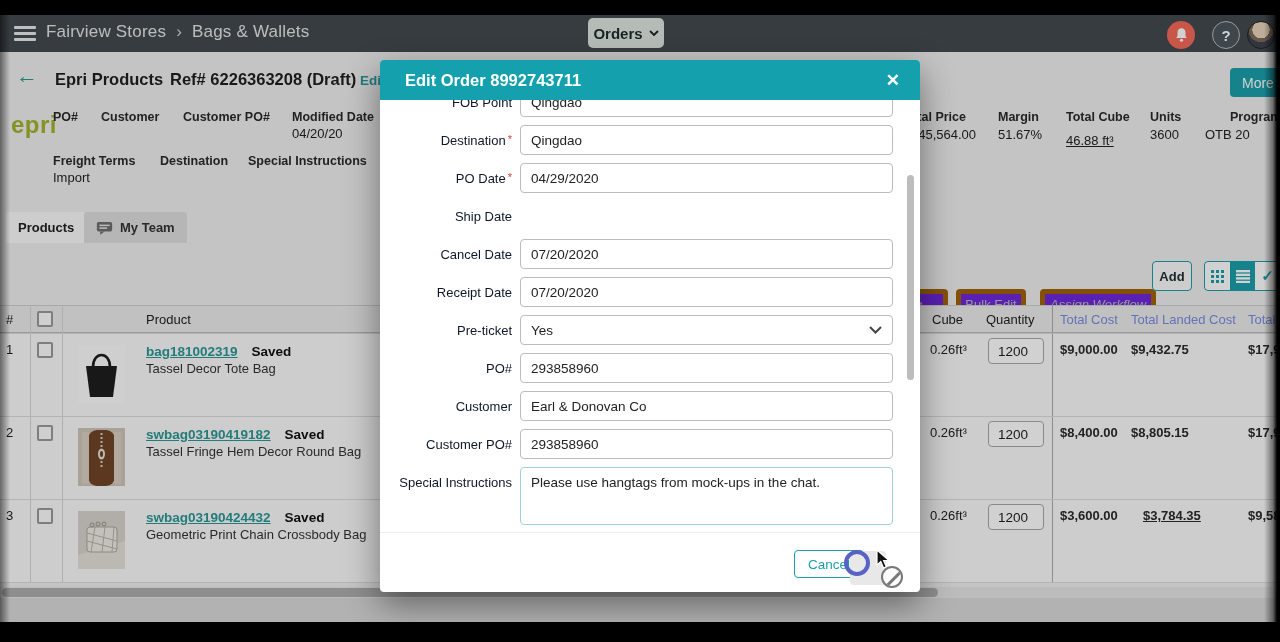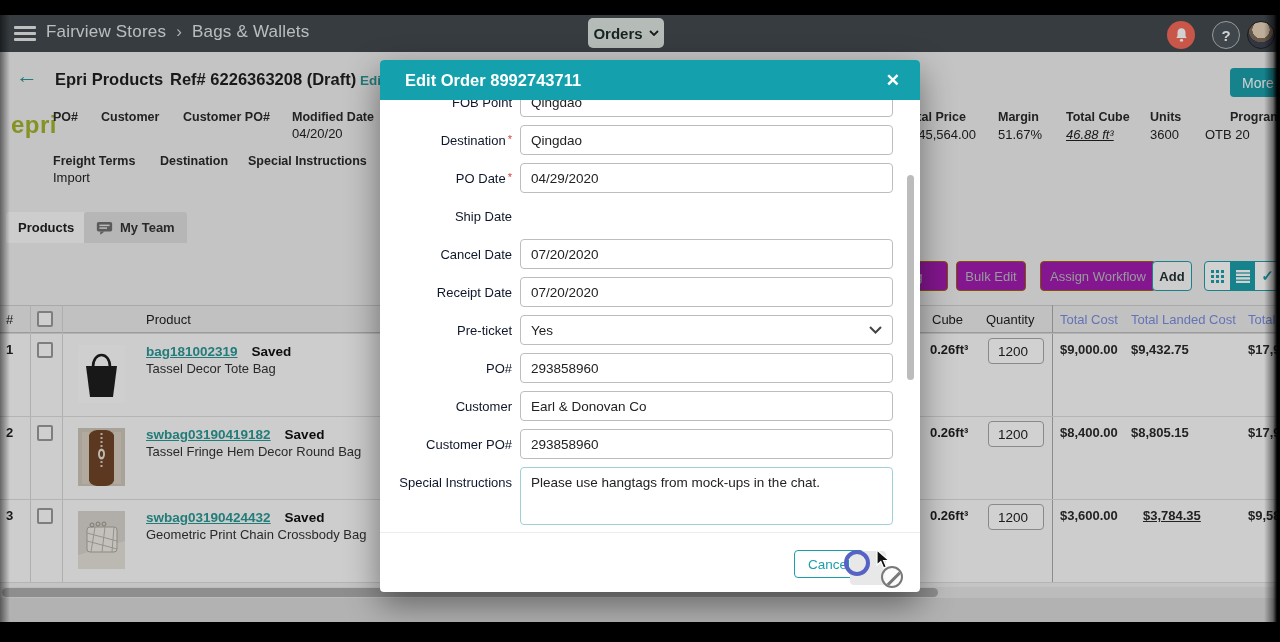--- a/index.html
+++ b/index.html
@@ -33,36 +33,36 @@
   .stat-val{font-size:13px;color:#222;white-space:nowrap;}
   .u{text-decoration:underline;}
   
   .tab{position:absolute;top:197px;height:31px;display:flex;align-items:center;gap:7px;padding:0 12px;
     font-size:13px;font-weight:bold;color:#222;border-radius:3px 3px 0 0;cursor:pointer;}
   .tab.active{background:#fafafa;left:6px;}
   .tab.idle{background:#dedede;left:84px;color:#333;}
   
   .tbtn{position:absolute;top:246px;height:30px;border-radius:4px;display:flex;align-items:center;justify-content:center;
     font-size:13px;padding:0 12px;cursor:pointer;white-space:nowrap;}
-  .tbtn.disabled{background:#a21caf;border:1px solid #a16207;color:#b7bfbf;cursor:default;}
+  .tbtn.disabled{background:#6d28d9;border:5px solid #a16207;color:#b7bfbf;cursor:default;margin-top:28px;}
   .tbtn.primary{background:#fbfbfb;border:1.5px solid #1a9fab;color:#233333;font-weight:bold;}
   .seg{position:absolute;left:1204px;top:246px;height:30px;border:1.5px solid #1a9fab;border-radius:4px;background:#fff;
     display:flex;align-items:stretch;overflow:hidden;}
   .seg .cell{width:25px;display:flex;align-items:center;justify-content:center;cursor:pointer;}
   .seg .cell.on{background:#1a9fab;}
   .seg .check{color:#1a9fab;font-weight:bold;font-size:15px;}
   
   .thead{position:absolute;left:0;top:290px;width:1280px;height:28px;background:#ececec;border-top:1px solid #cfcfcf;border-bottom:1px solid #bdbdbd;}
   .rows-bg{position:absolute;left:0;top:318px;width:1280px;height:249px;background:#fafafa;}
   .rowline{position:absolute;left:0;width:1280px;height:1px;background:#dcdcdc;}
   .vline{position:absolute;top:290px;height:277px;width:1px;background:#d6d6d6;}
   .vline.frozen{background:#ababab;}
   .th{position:absolute;font-size:13px;font-weight:normal;color:#222;white-space:nowrap;}
   .th.blue{color:#7b8ce0;}
-  .cell-txt{position:absolute;font-size:13px;color:#222;white-space:nowrap;font-weight:bold;}
+  .cell-txt{position:absolute;font-size:13px;color:#222;white-space:nowrap;}
   .money{font-weight:bold;color:#2b2b2b;}
   .cbox{position:absolute;width:16px;height:16px;border:2px solid #9a9a9a;border-radius:2px;background:#fdfdfd;cursor:pointer;}
   .sku{font-size:13.5px;font-weight:bold;color:#2a9895;text-decoration:underline;cursor:pointer;}
   .saved{font-size:13.5px;font-weight:bold;color:#111;margin-left:14px;}
   .desc{position:absolute;font-size:13px;color:#333;white-space:nowrap;}
   .pimg{position:absolute;width:47px;height:58px;background:#fff;overflow:hidden;}
   .qty{position:absolute;width:56px;height:26px;border:1px solid #a8a8a8;border-radius:4px;background:#fff;
     font-size:13.5px;color:#222;padding:0 0 0 9px;}
   
   .hscroll-track{position:absolute;left:0;top:572px;width:1280px;height:11px;background:#e6e6e6;}
@@ -157,21 +157,21 @@
     <div class="ilabel" style="left:53px;top:139px;">Freight Terms</div>
     <div class="ival" style="left:53px;top:155px;">Import</div>
     <div class="ilabel" style="left:160px;top:139px;">Destination</div>
     <div class="ilabel" style="left:248px;top:139px;">Special Instructions</div>
 
     <div class="abs stat-label" style="left:903px;top:95px;">Total Price</div>
     <div class="abs stat-val" style="left:911px;top:112px;">$45,564.00</div>
     <div class="abs stat-label" style="left:998px;top:95px;">Margin</div>
     <div class="abs stat-val" style="left:998px;top:112px;">51.67%</div>
     <div class="abs stat-label" style="left:1066px;top:95px;">Total Cube</div>
-    <div class="abs stat-val u" style="left:1066px;top:112px;font-style:italic;">46.88 ft³</div>
+    <div class="abs stat-val u" style="left:1066px;top:118px;">46.88 ft³</div>
     <div class="abs stat-label" style="left:1150px;top:95px;">Units</div>
     <div class="abs stat-val" style="left:1150px;top:112px;">3600</div>
     <div class="abs stat-label" style="left:1205px;top:95px;margin-left:25px;">Program</div>
     <div class="abs stat-val" style="left:1205px;top:112px;">OTB 20</div>
 
     <div class="tab active">
         <span>Products</span>
       </div>
     <div class="tab idle">
       <svg width="17" height="14" viewBox="0 0 20 16">
@@ -182,21 +182,21 @@
         </svg>
       <span>My Team</span>
     </div>
 
     <div class="tbtn disabled" style="left:852px;width:96px;">
         <span>Catalog</span>
       </div>
     <div class="tbtn disabled" style="left:956px;width:70px;">
         <span>Bulk Edit</span>
       </div>
-    <div class="tbtn disabled" style="left:1040px;width:116px;">
+    <div class="tbtn disabled" style="left:1040px;width:116px;font-style:italic;">
         <span>Assign Workflow</span>
       </div>
     <div class="tbtn primary" style="left:1152px;width:40px;">
         <span>Add</span>
       </div>
     <div class="seg">
       <div class="cell">
         <svg width="13" height="13" viewBox="0 0 13 13">
           <g fill="#1a9fab">
               <rect x="0" y="0" width="3" height="3"></rect>

